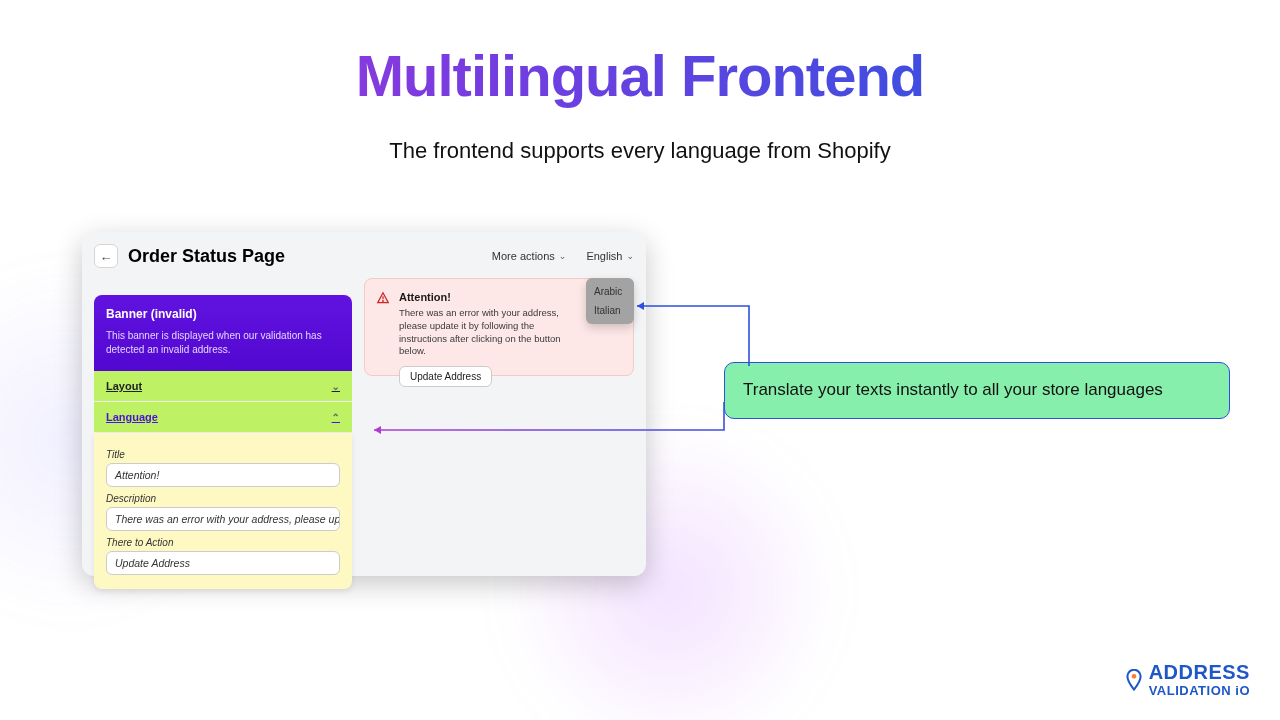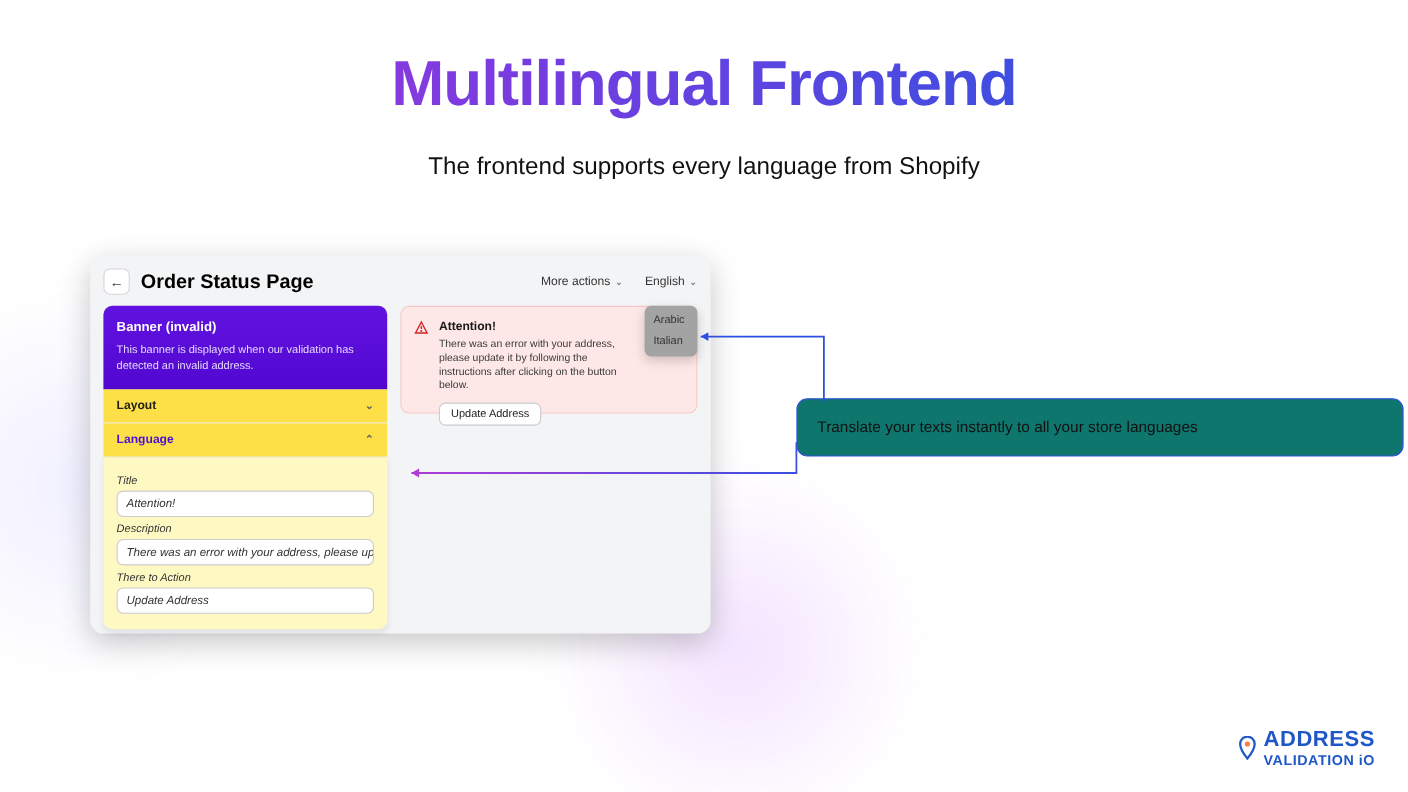--- a/index.html
+++ b/index.html
@@ -98,34 +98,36 @@
   }
   .left-col { width: 258px; }
   .right-col { flex: 1; }
 
   .banner-card {
     background: #5b12d6;
     background: linear-gradient(180deg, #6112e0, #5208d0);
     border-radius: 8px 8px 0 0;
     padding: 12px 4px 14px 12px;
     color: #fff;
+    margin-top: 17px;
   }
   .banner-title { font-size: 12px; font-weight: 600; margin-bottom: 8px; }
   .banner-desc { font-size: 10px; line-height: 1.4; color: #e3d6ff; }
 
   .accordion {
-    background: #fde047;
+    background: #bef264;
     border-bottom: 1px solid #eee;
     padding: 9px 12px;
     font-size: 11px;
     font-weight: 600;
     display: flex;
     justify-content: space-between;
     align-items: center;
     color: #222;
+    text-decoration: underline;
   }
   .accordion.active { color: #4b12d6; }
   .accordion .chev { font-size: 10px; }
 
   .form-area {
     background: #fef9c3;
     border-radius: 0 0 8px 8px;
     padding: 10px 12px 14px 12px;
     box-shadow: 0 3px 6px rgba(0,0,0,0.08);
     font-style: italic;
@@ -179,26 +181,26 @@
     padding: 4px 0;
     font-size: 10px;
     color: #333;
   }
   .lang-dropdown div { padding: 4px 8px; }
 
   .callout {
     position: absolute;
     left: 724px;
     top: 362px;
-    width: 552px;
+    width: 506px;
     border: 1.5px solid #2f4fe0;
     border-radius: 10px;
     padding: 16px 18px;
-    background: #0f766e;
-    font-size: 14px;
+    background: #86efac;
+    font-size: 17px;
     line-height: 1.35;
     color: #111;
   }
 
   
   .arrow {
     position: absolute;
     pointer-events: none;
   }
 

